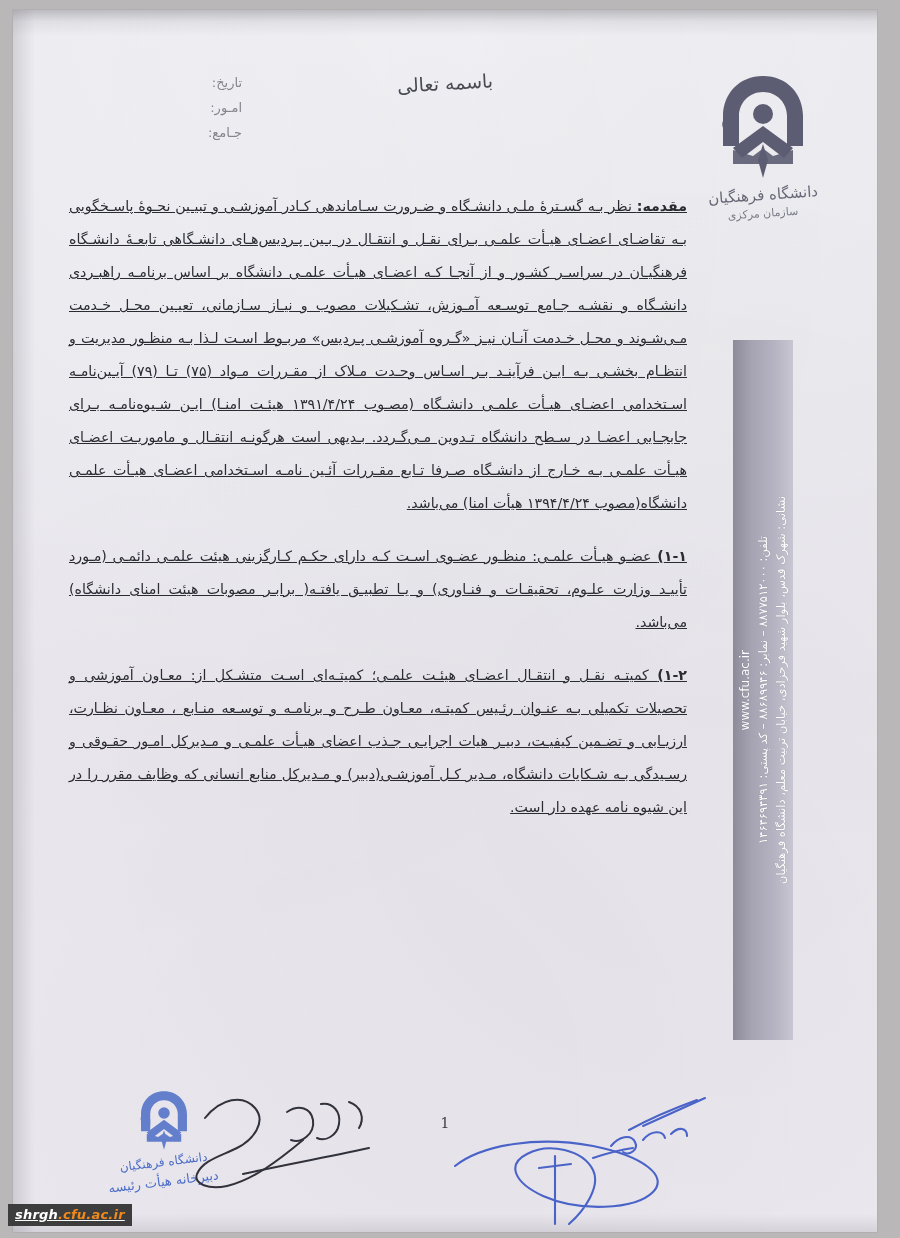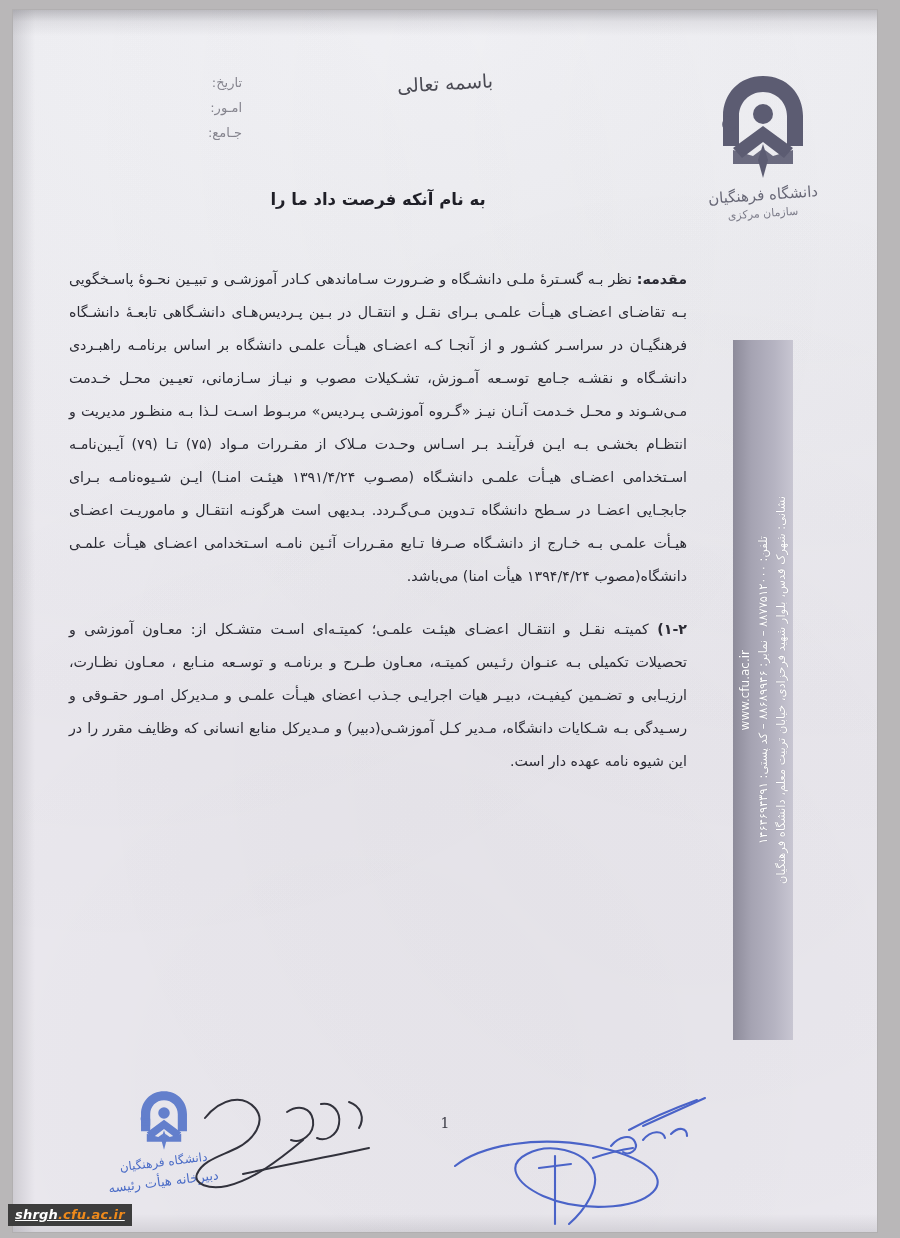--- a/index.html
+++ b/index.html
@@ -147,20 +147,21 @@
     margin:0 0 26px 0;
     letter-spacing:.1px;
   }
   .para{
     font-size:14.2px;
     line-height:33px;
     margin:0 0 20px 0;
     text-align:justify;
     text-justify:inter-word;
     color:#2b2b34;
+    text-decoration:underline;
   }
   .para b{font-weight:bold;}
   .lead-label{font-weight:bold;}
 
   
   .page-number{
     position:absolute;
     left:0;right:0;
     top:1105px;
     text-align:center;
@@ -245,26 +246,26 @@
   <div class="side-bar">
     <div class="side-bar-inner">
       <div class="side-text">نشانی: شهرک قدس، بلوار شهید فرحزادی، خیابان تربیت معلم، دانشگاه فرهنگیان</div>
       <div class="side-text">تلفن: ۸۸۷۷۵۱۲۰۰۰ – نمابر: ۸۸۶۸۹۹۴۶ – کد پستی: ۱۴۶۴۶۹۴۳۹۱</div>
       <div class="side-text url">www.cfu.ac.ir</div>
     </div>
   </div>
 
   <div class="doc-body">
 
-    <p class="greeting">به نام آنکه فرصت داد ما را</p>
 
 
     <p class="para"><b class="lead-label">مقدمه:</b><span> نظر بـه گسـترۀ ملـی دانشـگاه و ضـرورت سـاماندهی کـادر آموزشـی و تبیـین نحـوۀ پاسـخگویی بـه تقاضـای اعضـای هیـأت علمـی بـرای نقـل و انتقـال در بـین پـردیس‌هـای دانشـگاهی تابعـۀ دانشـگاه فرهنگیـان در سراسـر کشـور و از آنجـا کـه اعضـای هیـأت علمـی دانشگاه بر اساس برنامـه راهبـردی دانشـگاه و نقشـه جـامع توسـعه آمـوزش، تشـکیلات مصوب و نیـاز سـازمانی، تعیـین محـل خـدمت مـی‌شـوند و محـل خـدمت آنـان نیـز «گـروه آموزشـی پـردیس» مربـوط اسـت لـذا بـه منظـور مدیریت و انتظـام بخشـی بـه ایـن فرآینـد بـر اسـاس وحـدت مـلاک از مقـررات مـواد (۷۵) تـا (۷۹) آیـین‌نامـه اسـتخدامی اعضـای هیـأت علمـی دانشـگاه (مصـوب ۱۳۹۱/۴/۲۴ هیئـت امنـا)  ایـن شـیوه‌نامـه بـرای جابجـایی اعضـا در سـطح دانشگاه تـدوین مـی‌گـردد. بـدیهی است هرگونـه انتقـال و ماموریـت اعضـای هیـأت علمـی بـه خـارج از دانشـگاه صـرفا تـابع مقـررات آئـین نامـه اسـتخدامی اعضـای هیـأت علمـی دانشگاه(مصوب ۱۳۹۴/۴/۲۴ هیأت امنا) می‌باشد.</span></p>
 
 
+    <p class="para"><b class="lead-label">۱-۱)</b><span> عضـو هیـأت علمـی: منظـور  عضـوی  اسـت کـه دارای حکـم کـارگزینی هیئت علمـی دائمـی (مـورد تأییـد وزارت علـوم، تحقیقـات و فنـاوری) و یـا تطبیـق یافتـه( برابـر مصوبات هیئت امنای دانشگاه) می‌باشد.</span></p>
 
     <p class="para"><b class="lead-label">۱-۲)</b><span> کمیتـه نقـل و انتقـال اعضـای هیئـت علمـی؛ کمیتـه‌ای اسـت متشـکل از: معـاون آموزشی و تحصیلات تکمیلی بـه عنـوان رئـیس کمیتـه، معـاون طـرح و برنامـه و توسـعه منـابع ، معـاون نظـارت، ارزیـابی و تضـمین کیفیـت، دبیـر هیات اجرایـی جـذب اعضای هیـأت علمـی و مـدیرکل امـور حقـوقی و رسـیدگی بـه شـکایات دانشگاه، مـدیر کـل آموزشـی(دبیر) و مـدیرکل منابع انسانی که وظایف مقرر را در این شیوه نامه عهده دار است.</span></p>
 
   </div>
 
   <div class="page-number">1</div>
 
   <div class="stamp-secretariat">
     <svg class="stamp-mark" viewBox="0 0 108 112">
       <g fill="#3f63c4" opacity=".85">

